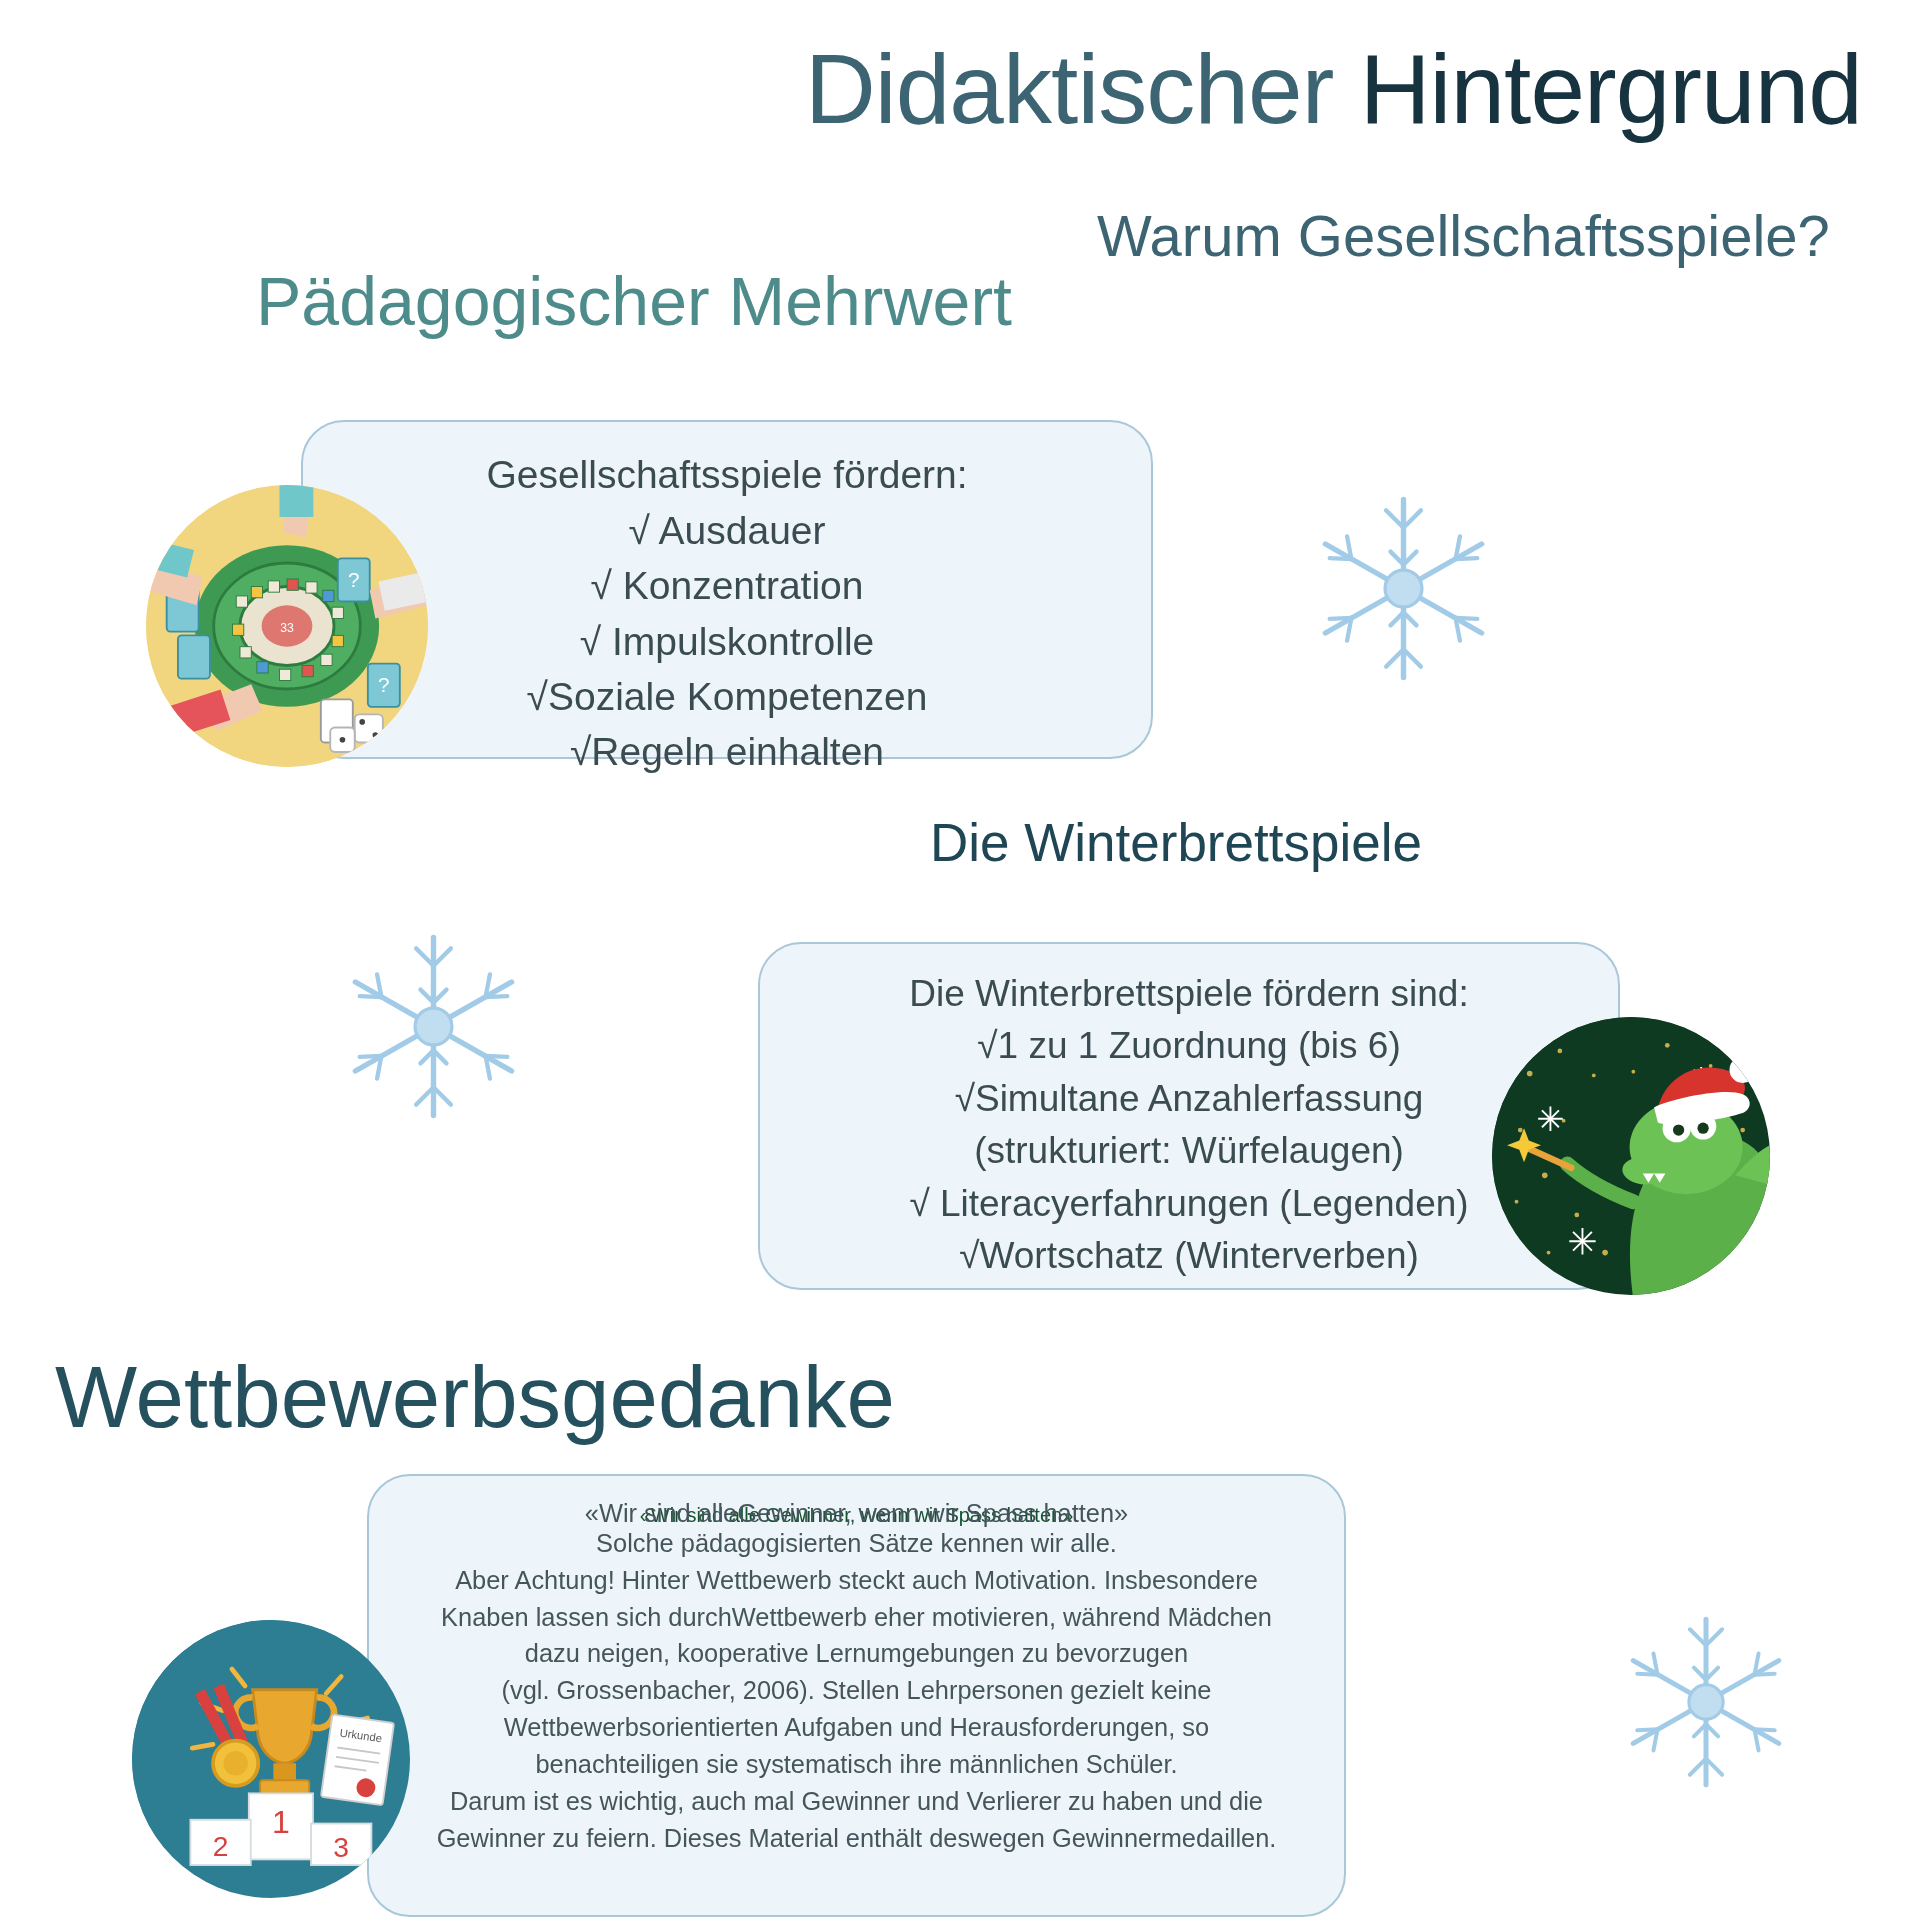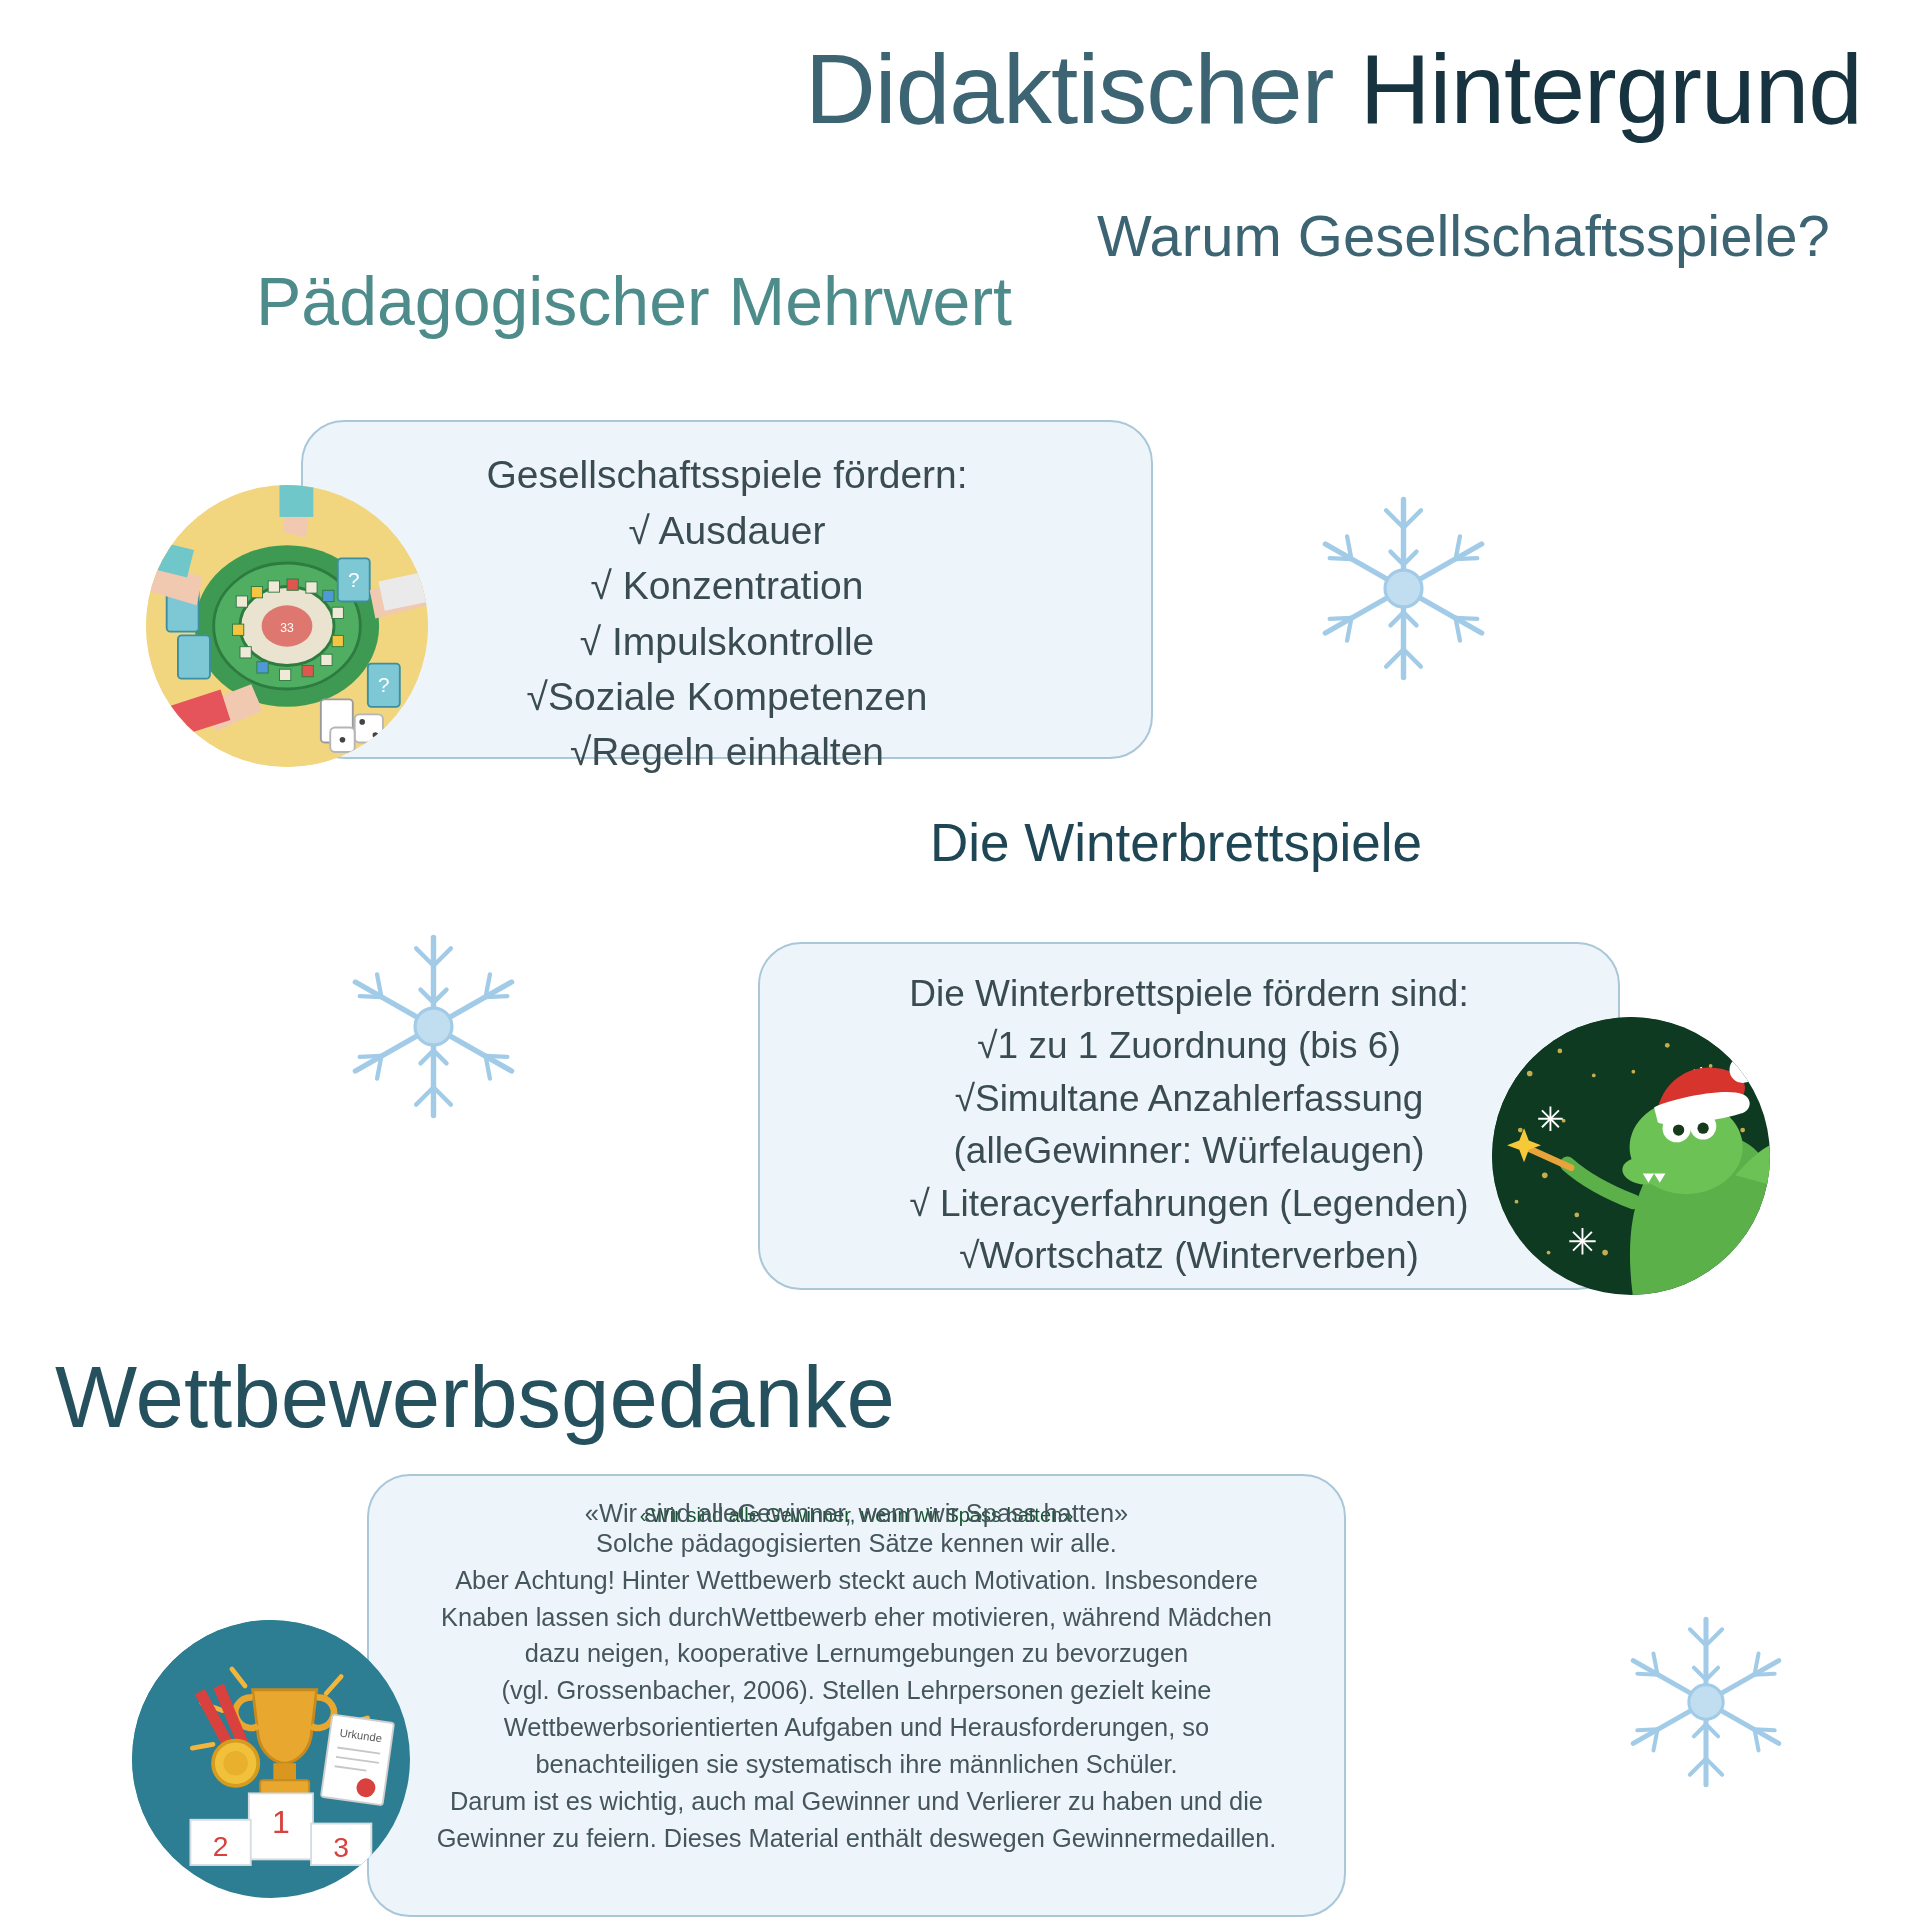--- a/index.html
+++ b/index.html
@@ -142,21 +142,21 @@
     <span class="panel-line">√Soziale Kompetenzen</span>
     <span class="panel-line">√Regeln einhalten</span>
   </div>
 </div>
 
 <div class="panel" id="panel-2">
   <div class="panel-text">
     <span class="panel-line">Die Winterbrettspiele fördern sind:</span>
     <span class="panel-line">√1 zu 1 Zuordnung (bis 6)</span>
     <span class="panel-line">√Simultane Anzahlerfassung</span>
-    <span class="panel-line">(alleGewinner: Würfelaugen)</span>
+    <span class="panel-line">(strukturiert: Würfelaugen)</span>
     <span class="panel-line">√ Literacyerfahrungen (Legenden)</span>
     <span class="panel-line">√Wortschatz (Winterverben)</span>
   </div>
 </div>
 
 <div class="panel" id="panel-3">
   <div class="panel-text">
     <span class="quote-overlap">
       <span class="quote-b">«Wir sind alle Gewinner, wenn wir Spass hatten»</span>
       <span class="quote-a">«Wir sind alleGewinner, wenn wir Spass hatten»</span>

